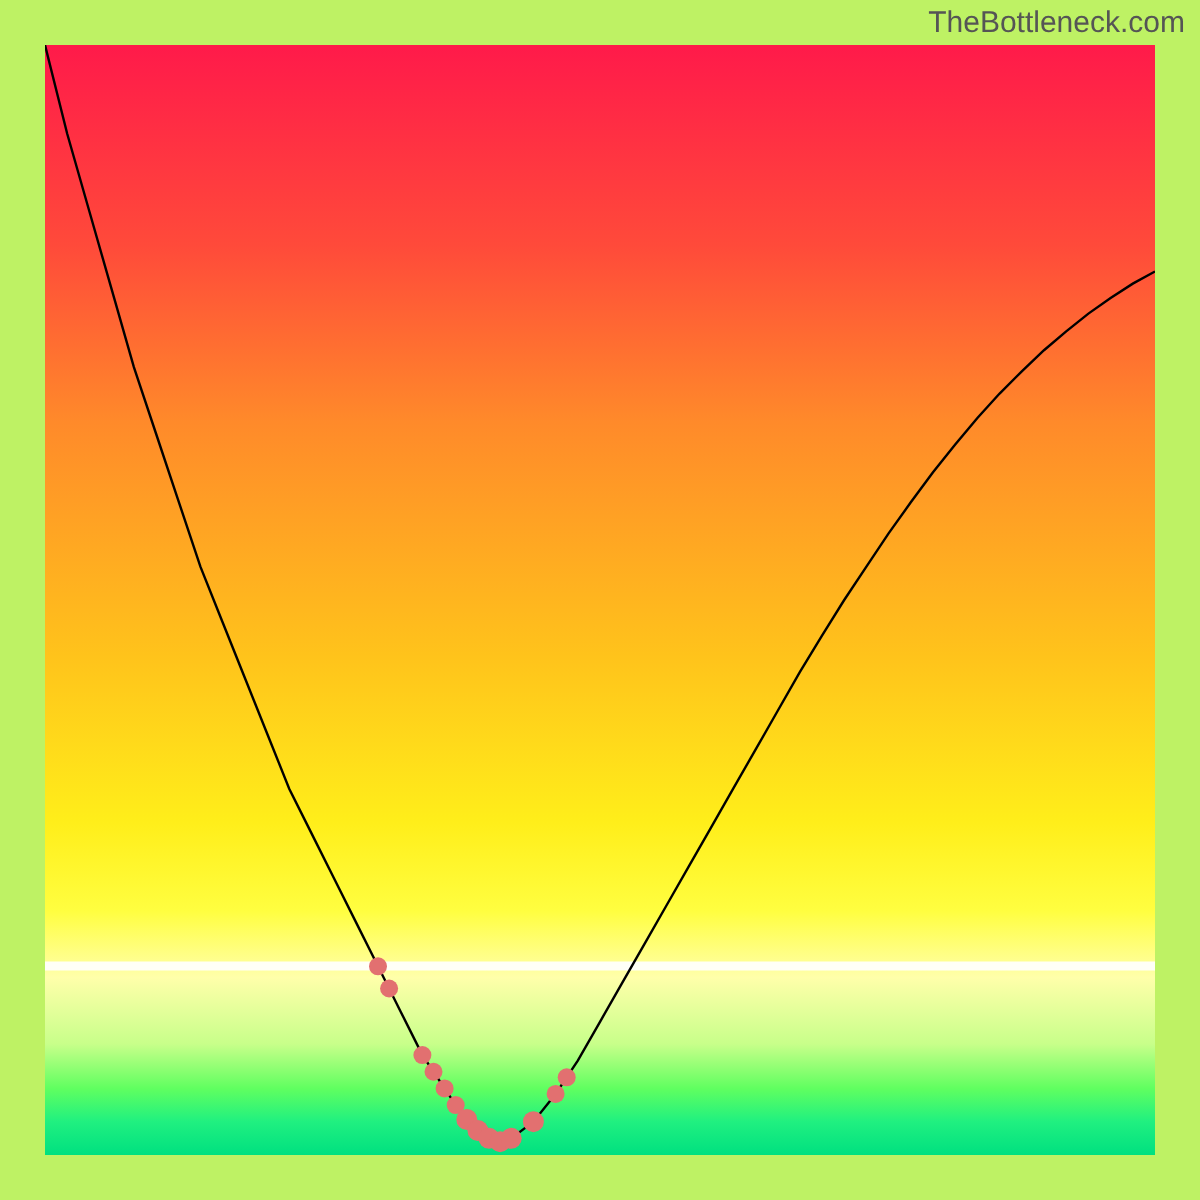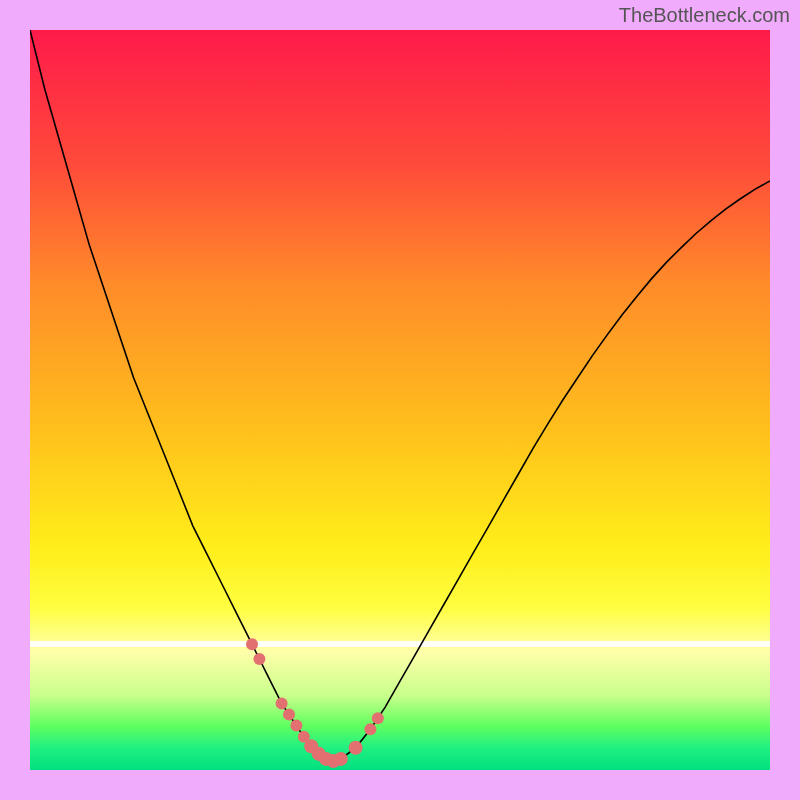--- a/index.html
+++ b/index.html
@@ -10,21 +10,21 @@
     background: #ffffff;
     position: relative;
     font-family: Arial, Helvetica, sans-serif;
   }
   #stage {
     position: absolute;
     left: 0;
     top: 0;
     width: 800px;
     height: 800px;
-    background: #f0abfc;
+    background: #bef264;
   }
   #plot {
     position: absolute;
     left: 30px;
     top: 30px;
     width: 740px;
     height: 740px;
     background: linear-gradient(to bottom,
       #ff1a4a 0%,
       #ff4a3a 18%,

